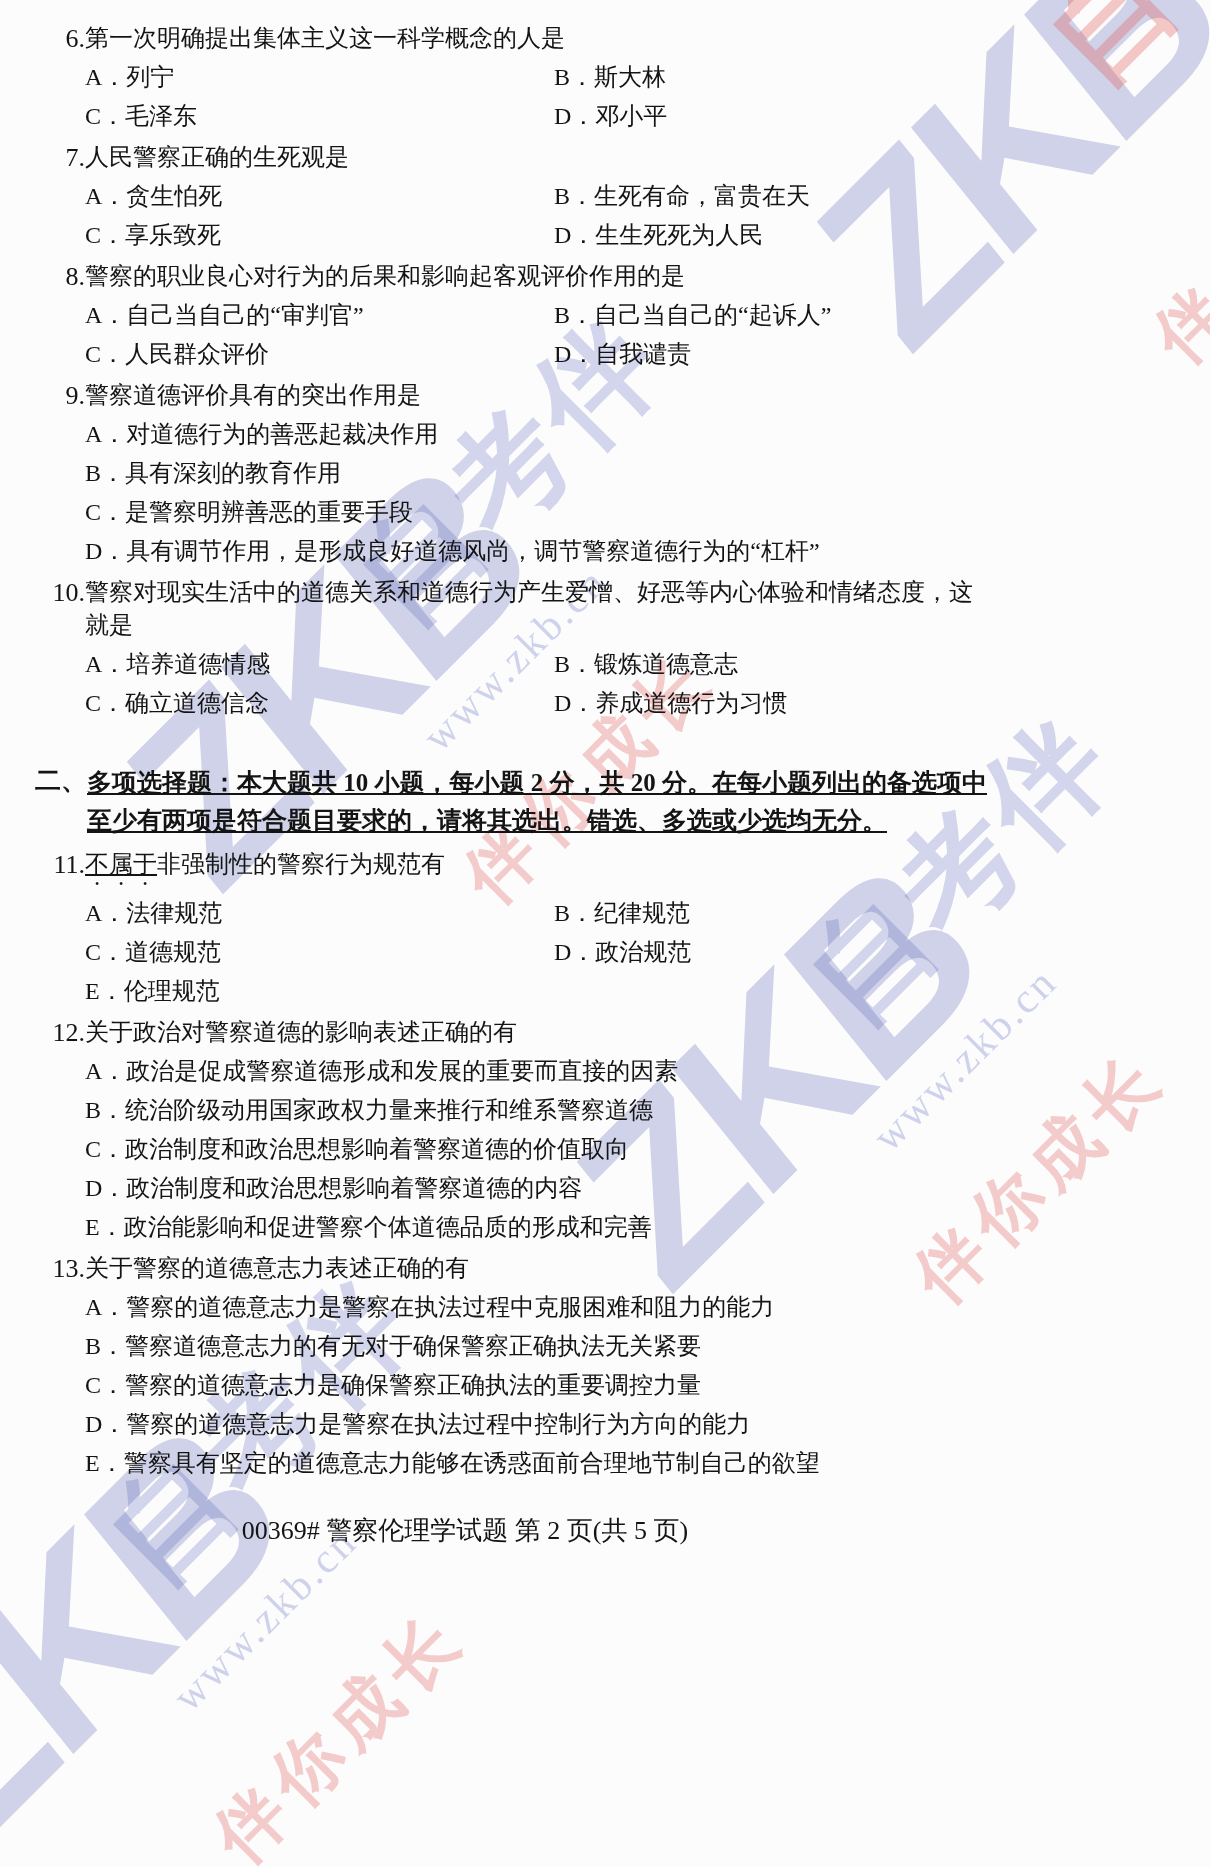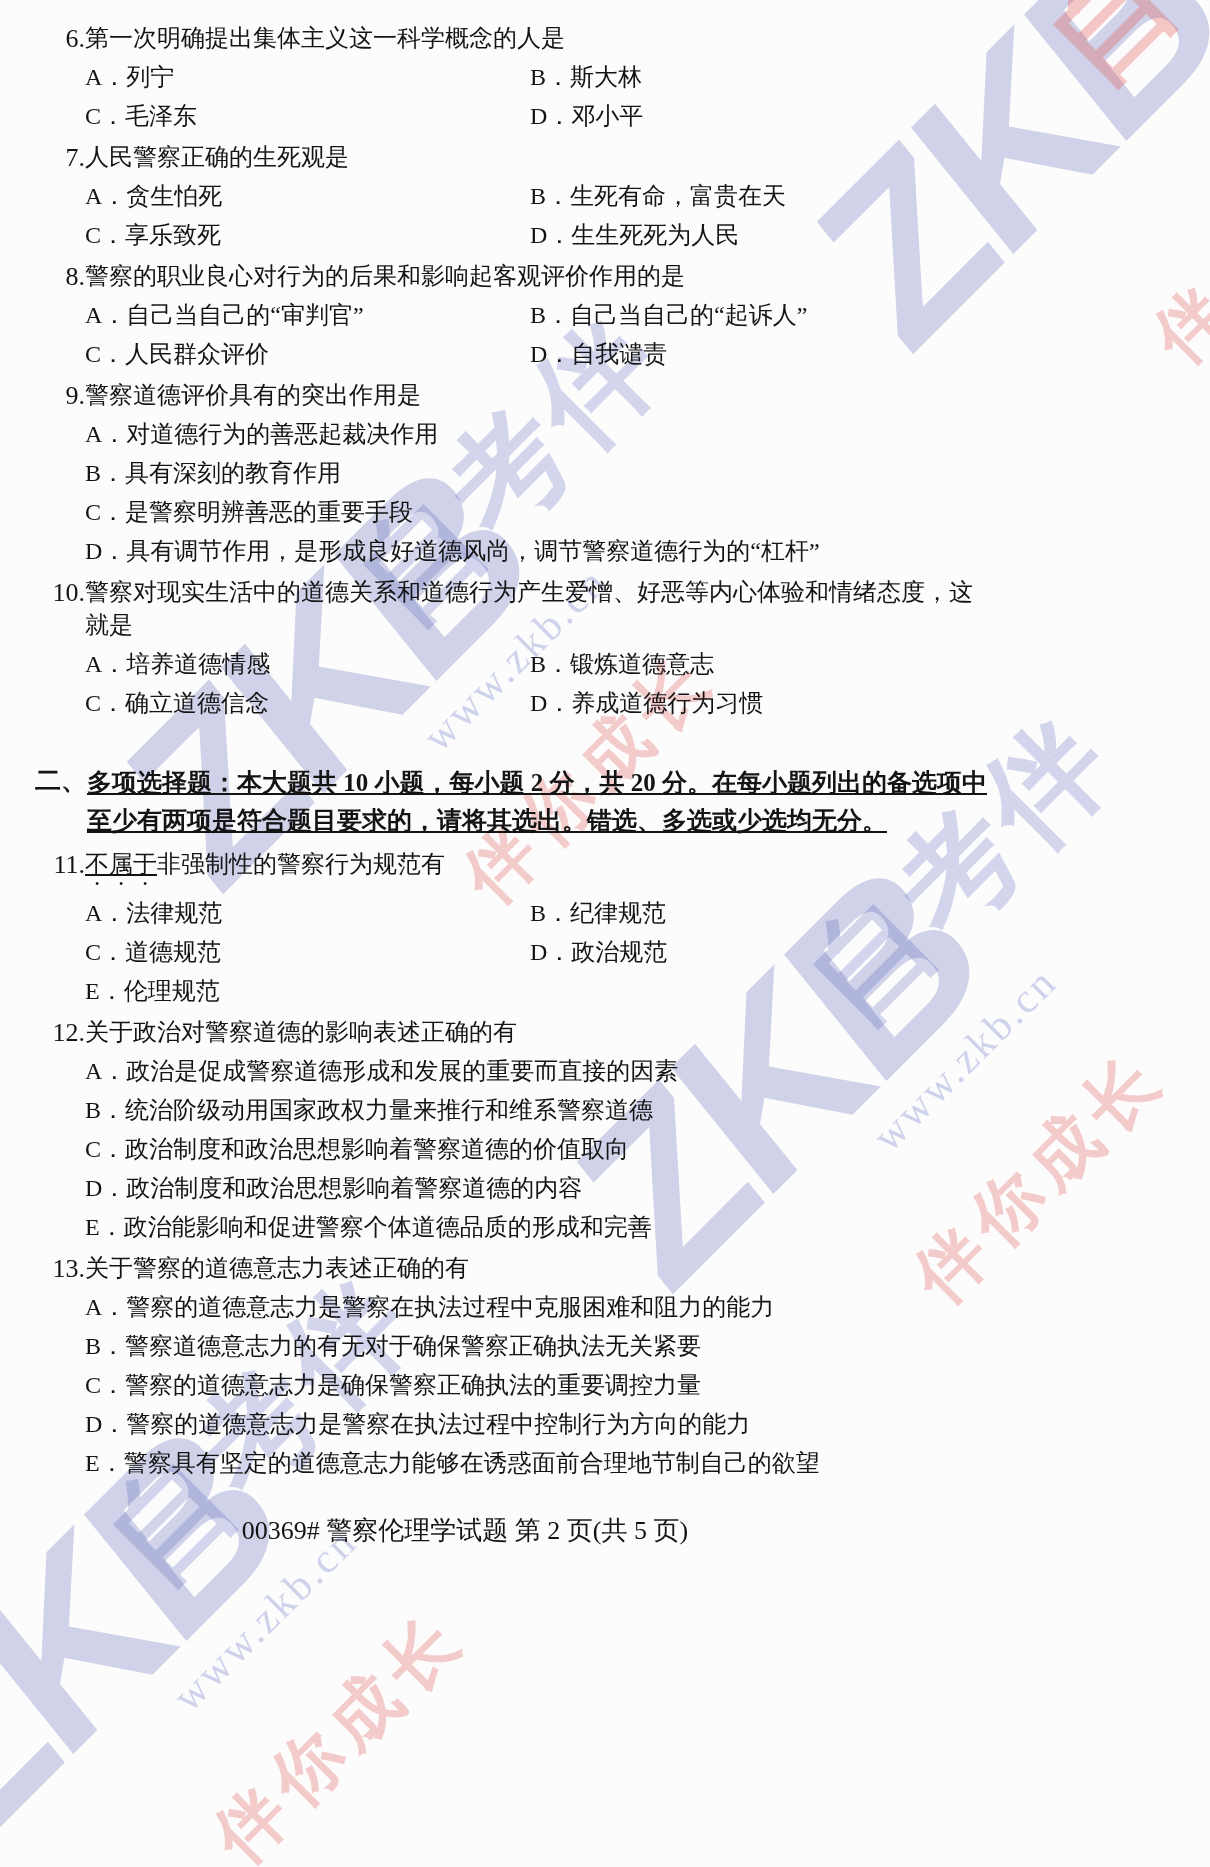--- a/index.html
+++ b/index.html
@@ -48,23 +48,23 @@
   .wm-c { left:560px; top:800px; }
   .wm-d { left:-140px; top:1360px; }
 
   
   .content { position:relative; z-index:1; padding:22px 0 0 35px; width:985px; }
   .q { display:flex; margin-bottom:2px; }
   .qnum { flex:0 0 50px; text-align:right; font-size:26px; line-height:33px; white-space:nowrap; }
   .qbody { flex:0 0 900px; max-width:900px; margin-left:0; padding-left:0; }
   .row { font-size:24px; line-height:33px; margin-bottom:6px; }
   .stem { }
-  .opts-2 { display:flex; }
+  .opts-2 { display:flex;gap:16px; }
   .opts-2 .opt-cell { flex:0 0 445px; }
-  .opts-2 .opt-cell + .opt-cell { flex:1 1 auto; }
+  .opts-2 .opt-cell + .opt-cell { flex:1 1 auto;margin-left:8px; }
   .olabel { }
   .otext { }
 
   .sec-header { margin-top:38px; font-weight:bold; }
   .sec-header .qnum { font-weight:bold; }
   .sec-header .row { font-size:25px; line-height:38px;text-decoration:underline; }
 
   .emph {
     -webkit-text-emphasis:filled dot;
     -webkit-text-emphasis-position:under left;

